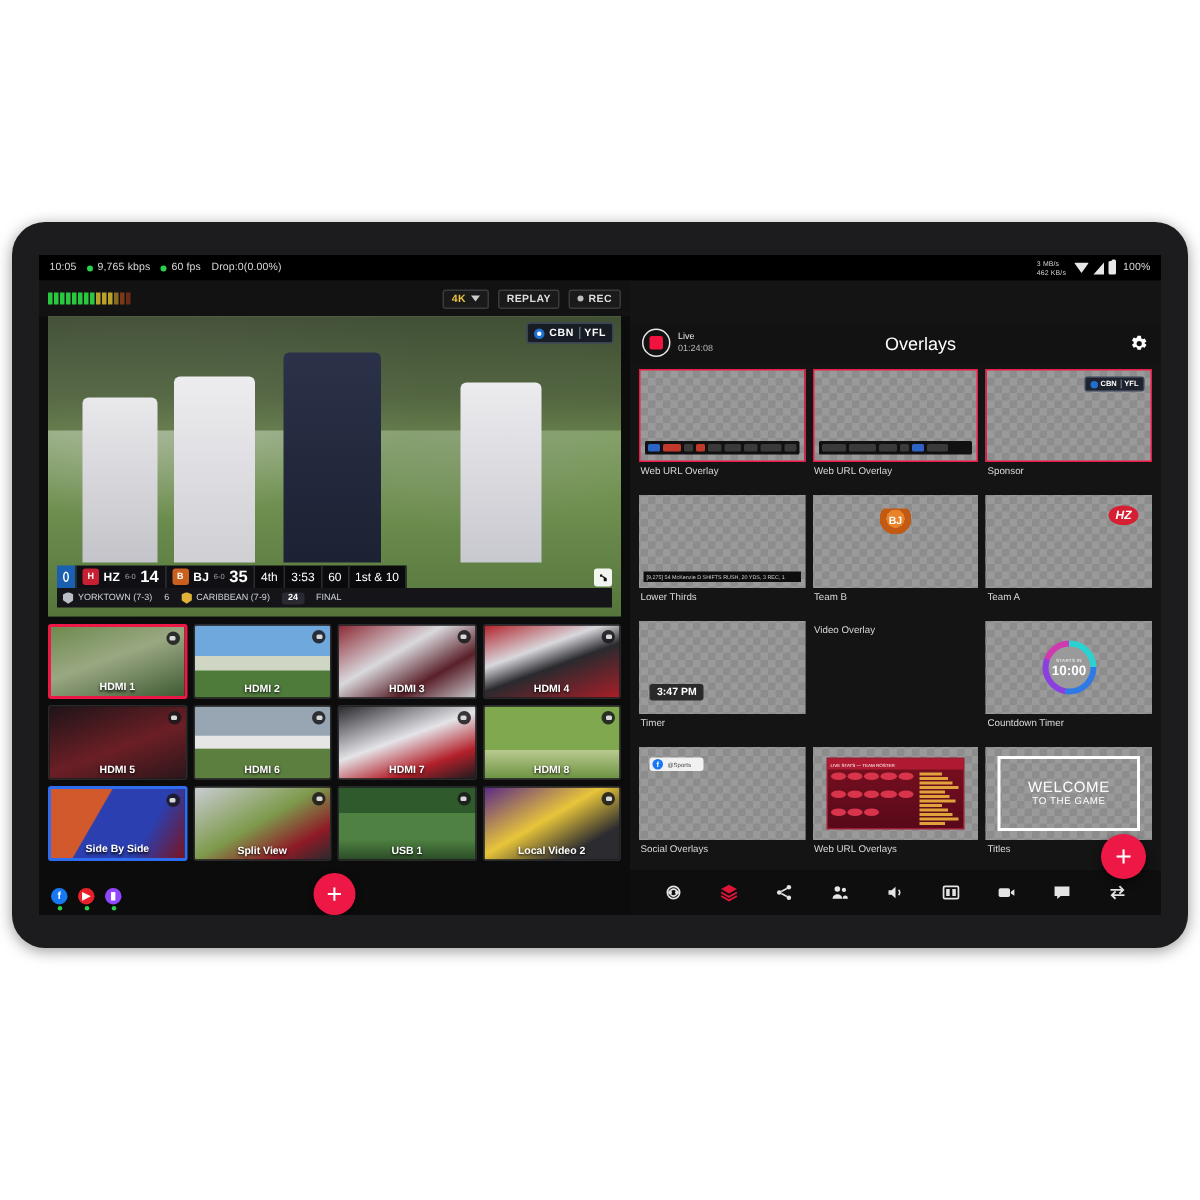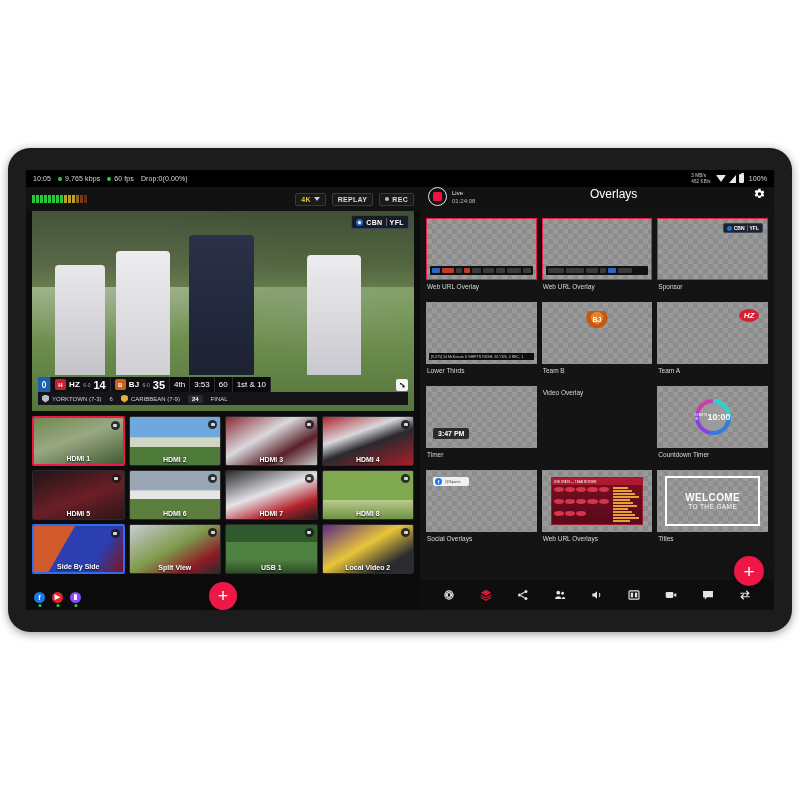--- a/index.html
+++ b/index.html
@@ -143,21 +143,21 @@
   .src .cam b { display:block; width:4px;height:3px;background:#d8d8d8;border-radius:1px; }
 
   
   #leftbottom { height: 26px; flex: 0 0 26px; display: flex; align-items: center; padding: 0 8px; position: relative; }
   .social { width: 11px; height: 11px; border-radius: 50%; display:flex;align-items:center;justify-content:center;color:#fff;font-size:7px;font-weight:bold; position:relative;}
   .social:after{content:"";position:absolute;bottom:-4px;left:50%;transform:translateX(-50%);width:3px;height:3px;border-radius:50%;background:#2ad04a;}
   .socials{display:flex;gap:7px;}
   #left-fab { position: absolute; left: 50%; transform: translateX(-50%); bottom: 0px; width: 28px; height: 28px; border-radius: 50%; background: #ed1846; color: #fff; display: flex; align-items: center; justify-content: center; font-size: 18px; font-weight: 300; line-height: 1; box-shadow: 0 2px 5px rgba(0,0,0,.55); }
 
   
-  #rheader { height: 27px; flex: 0 0 27px; background: #121212; display: flex; align-items: flex-start; padding: 0 8px; }
+  #rheader { height: 27px; flex: 0 0 27px; background: #121212; display: flex; align-items: center; padding: 0 8px; margin-top: 28px; }
   #liveblock { display: flex; align-items: center; gap: 5px; }
   #livebtn { width: 19px; height: 19px; border-radius: 50%; border: 1.6px solid #e6e6e6; display:flex;align-items:center;justify-content:center; }
   #livebtn i { display:block; width: 9px; height: 9px; background: #f0123f; border-radius: 1.5px; }
   .livetxt { line-height: 8px; }
   .livetxt .l1 { font-size: 6px; color: #e8e8e8; }
   .livetxt .l2 { font-size: 6px; color: #b9b9b9; }
   #rtitle { flex: 1; text-align: center; color: #fff; font-size: 12px; }
   #gear { width: 14px; height: 14px; color:#fff; }
 
   
@@ -185,35 +185,35 @@
   .teamB-logo { position:absolute; left:50%; top:8px; transform:translateX(-50%); width:22px;height:17px;
     background: radial-gradient(circle at 50% 40%, #e8832a 0 40%, #c25a14 41% 70%, transparent 71%);
     display:flex;align-items:center;justify-content:center;color:#fff;font-size:7px;font-weight:bold;}
   .teamA-logo { position:absolute; right:8px; top:6px; width:20px;height:13px;border-radius:50%;background:#d61f33;display:flex;align-items:center;justify-content:center;color:#fff;font-size:8px;font-weight:bold;font-style:italic;}
   .timer-chip { position:absolute; left:6px; bottom:8px; background:#2a2a2a; color:#fff; font-size:7px; font-weight:bold; padding:2px 5px; border-radius:2px; }
   .brb { position:absolute; inset:0; background:linear-gradient(135deg,#32383d,#232a2f); display:flex;align-items:center;justify-content:center; }
   .brb span { border:1.4px solid #fff; border-radius:8px; color:#fff; font-size:8px; font-weight:bold; letter-spacing:.6px; padding:3px 7px; }
   .cdwrap { position:absolute; left:50%; top:50%; transform:translate(-50%,-50%); width:36px;height:36px;border-radius:50%;
     background: conic-gradient(#2bd2d2 0deg 90deg, #2f7ae5 90deg 190deg, #8c3fe0 190deg 290deg, #d03ab0 290deg 360deg);
     display:flex;align-items:center;justify-content:center;}
-  .cdwrap em { width:28px;height:28px;border-radius:50%;background:#9a9a9a;display:flex;flex-direction:row;align-items:center;justify-content:center;font-style:normal;}
+  .cdwrap em { width:28px;height:28px;border-radius:50%;background:#9a9a9a;display:flex;flex-direction:column;align-items:center;justify-content:center;font-style:normal;}
   .cdwrap em .s1{font-size:3px;color:#fff;letter-spacing:.2px;}
   .cdwrap em .s2{font-size:9px;color:#fff;font-weight:bold;line-height:10px;}
   .social-chip { position:absolute; left:6px; top:6px; display:flex;align-items:center;gap:3px;background:#f1f1f1;border-radius:2px;padding:1px 8px 1px 2px;}
   .social-chip b{width:7px;height:7px;border-radius:50%;background:#1877f2;color:#fff;font-size:5px;display:flex;align-items:center;justify-content:center;}
   .social-chip i{font-style:normal;font-size:4px;color:#444;}
   .statgfx { position:absolute; inset:6px 8px; background:linear-gradient(180deg,#7a0f20,#58091a); border:1px solid #9b1b30; display:flex; flex-direction:column;}
   .statgfx .hdr{height:7px;background:#b01a30;color:#fff;font-size:3px;display:flex;align-items:center;padding:0 2px;}
   .statgfx .body{flex:1;display:flex;}
   .statgfx .field{flex:2;display:grid;grid-template-columns:repeat(5,1fr);gap:1px;padding:2px;}
   .statgfx .field u{display:block;height:5px;background:#d8344c;border-radius:50%;text-decoration:none;}
   .statgfx .list{flex:1;display:flex;flex-direction:column;gap:1px;padding:2px;}
   .statgfx .list u{display:block;height:2px;background:#e0a23a;text-decoration:none;}
   .titlecard{position:absolute;inset:5px 7px;border:2px solid #fff;display:flex;flex-direction:column;align-items:center;justify-content:center;}
-  .titlecard .t1{color:#fff;font-size:10px;font-weight:bold;letter-spacing:.4px;}
+  .titlecard .t1{color:#fff;font-size:10px;font-weight:normal;letter-spacing:.4px;}
   .titlecard .t2{color:#fff;font-size:6.5px;letter-spacing:.4px;}
 
   
   #rbottom { height: 30px; flex: 0 0 30px; background: #0e0e0e; display: flex; align-items: center; justify-content: space-around; padding: 0 10px; position: relative; }
   .tbicon { width: 16px; height: 16px; display: flex; align-items: center; justify-content: center; color: #e4e4e4; }
   .tbicon.active { color: #e01437; }
   #right-fab { position: absolute; right: 10px; top: -24px; width: 30px; height: 30px; border-radius: 50%; background: #ed1846; color:#fff; display:flex;align-items:center;justify-content:center;font-size:19px;font-weight:300;line-height:1; box-shadow: 0 2px 6px rgba(0,0,0,.6); }
 </style>
 </head>
 <body>

